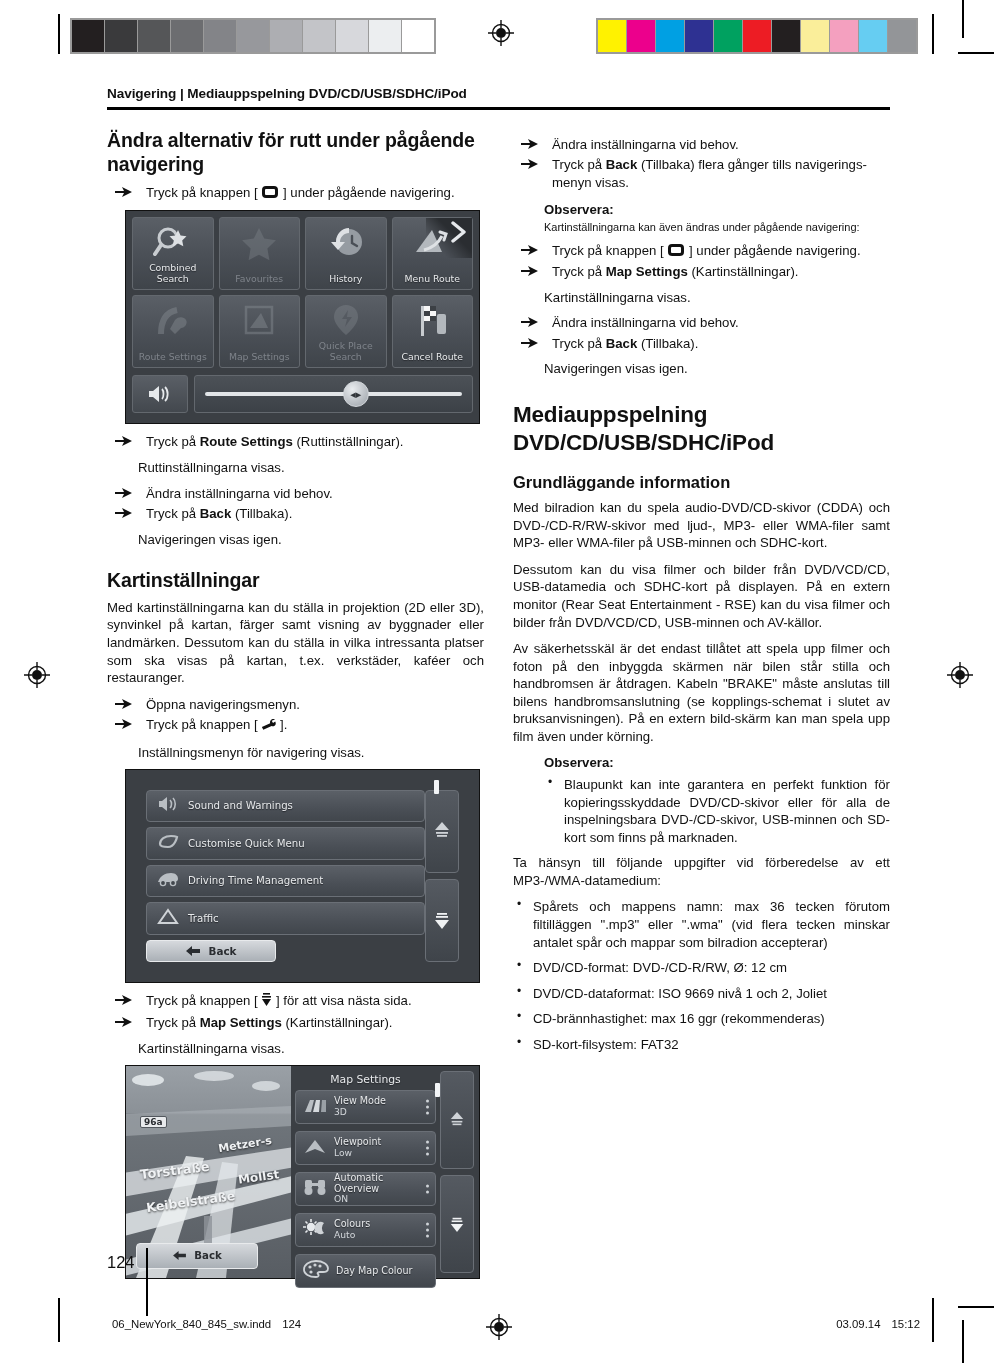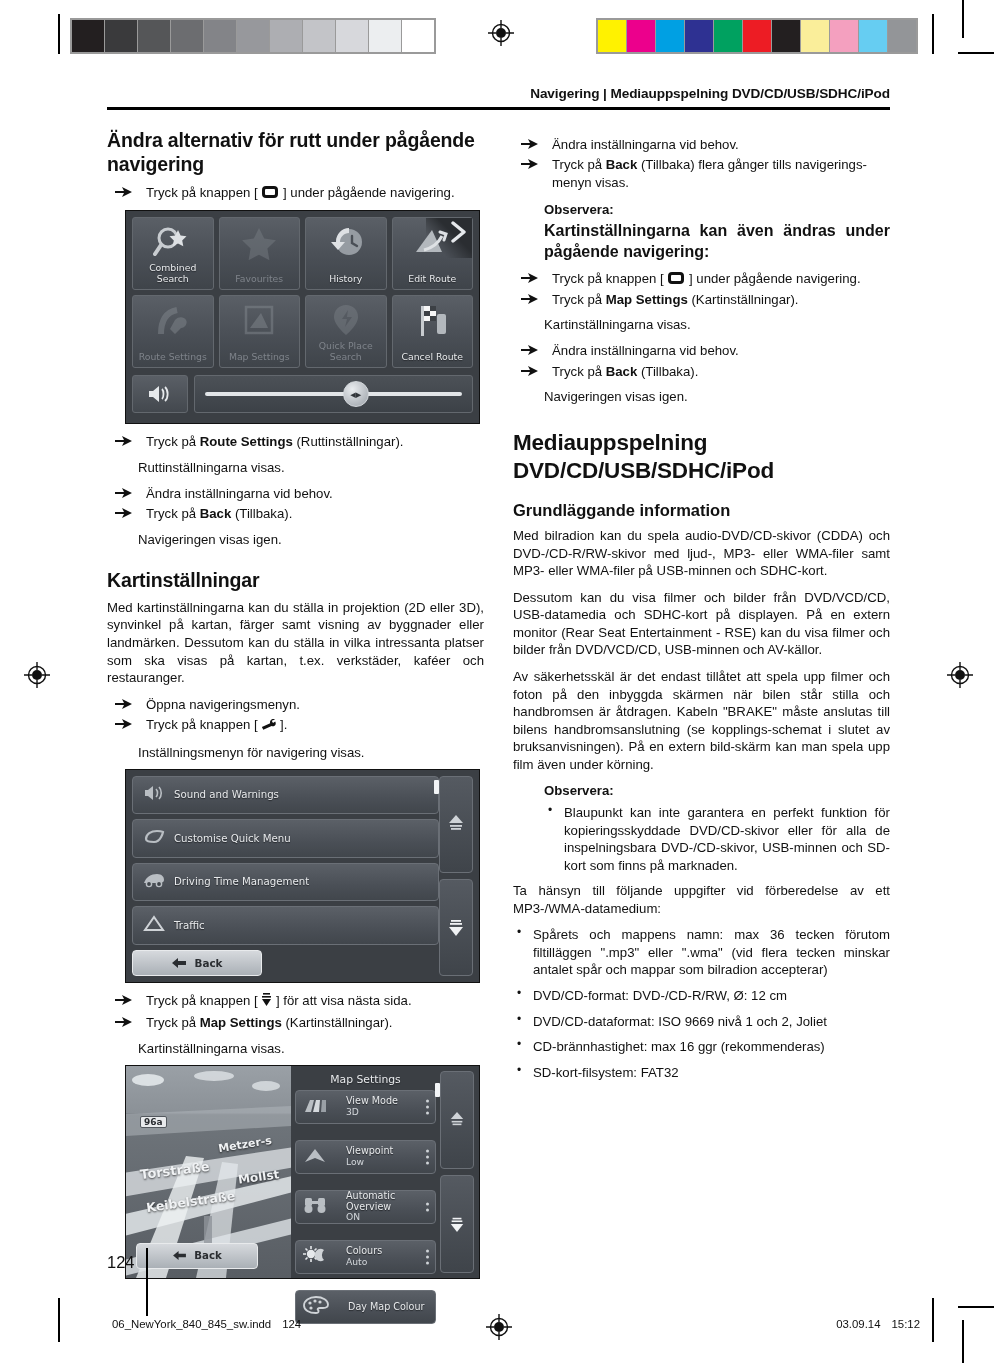--- a/index.html
+++ b/index.html
@@ -20,21 +20,21 @@
   .colorbar{position:absolute;left:596px;top:18px;height:32px;border:2px solid #9a9a9a;display:flex;}
   .colorbar i{display:block;width:28px;height:32px;border-right:1px solid #9a9a9a;}
   .colorbar i:last-child{border-right:none;}
   .reg{position:absolute;width:26px;height:26px;}
   .reg svg{display:block;}
 
   
   #page{position:absolute;left:0;top:0;width:997px;height:1363px;}
   .running-head{
     position:absolute;left:107px;top:86px;width:783px;
-    font-size:13.6px;font-weight:bold;letter-spacing:-0.1px;text-align:right;
+    font-size:13.6px;font-weight:bold;letter-spacing:-0.1px;
   }
   .head-rule{position:absolute;left:107px;top:107px;width:783px;height:2.6px;background:#000;}
 
   .col{position:absolute;top:128px;width:377px;}
   .col-left{left:107px;}
   .col-right{left:513px;}
 
   
   h2.sec{
     font-size:19.5px;font-weight:bold;margin:19px 0 7px 0;line-height:1.24;
@@ -62,21 +62,21 @@
     position:absolute;left:0;top:2px;width:23px;height:15px;
   }
   .cont{
     font-size:13.2px;line-height:1.35;padding-left:31px;margin:0 0 2.5px 0;
   }
   b{font-weight:bold;}
 
   
   .note{padding-left:31px;margin:9px 0 7px 0;}
   .note .note-t{font-size:13.2px;font-weight:bold;line-height:1.35;margin-bottom:1px;}
-  .note p{font-size:16px;line-height:1.33;margin:0 0 3px 0;text-align:justify;hyphens:auto;font-weight:bold;}
+  .note p{font-size:11px;line-height:1.33;margin:0 0 3px 0;text-align:justify;hyphens:auto;}
   ul.dots{list-style:none;margin:4px 0 0 0;padding:0;}
   ul.dots li{
     position:relative;padding-left:20px;font-size:13.2px;line-height:1.33;
     margin-bottom:8px;text-align:justify;hyphens:auto;
   }
   ul.dots li:before{
     content:"\2022";position:absolute;left:4px;top:-1px;font-size:12px;
   }
   ul.dots.flush{margin-left:0;}
 
@@ -131,21 +131,21 @@
   }
   .track{height:4px;flex:1;background:#e2e5e8;border-radius:2px;}
   .knob{
     position:absolute;left:58%;top:50%;transform:translate(-50%,-50%);
     width:24px;height:24px;border-radius:50%;
     background:radial-gradient(circle at 35% 30%,#e9ecef,#9aa0a7);
     border:1px solid #d4d8dc;display:flex;align-items:center;justify-content:center;
     color:#31353a;font-size:11px;
   }
 
-  .shot-list{width:355px;height:214px;padding:6px;display:flex;}
+  .shot-list{width:355px;height:214px;padding:20px;display:flex;}
   .listcol{flex:1;display:flex;flex-direction:column;gap:5px;}
   .row{
     height:40px;border:1px solid #6a6f76;border-radius:4px;
     background:linear-gradient(180deg,#5b6067 0%,#4a4f56 60%,#41464c 100%);
     display:flex;align-items:center;gap:9px;padding:0 10px;box-sizing:border-box;
   }
   .row .rl{color:#e8eaec;font-size:10.2px;text-shadow:0 1px 1px #23262a;}
   .backbtn{
     width:128px;height:25px;border-radius:4px;
     background:linear-gradient(180deg,#d6d9dd,#aab0b6);
@@ -167,22 +167,22 @@
     background:linear-gradient(180deg,#9aa0a6 0%,#8b9197 22%,#6f757b 23%,#585d63 100%);
   }
   .settside{flex:1;padding:5px 5px 5px 4px;display:flex;gap:4px;background:#3b3f44;}
   .mstitle{
     color:#e8eaec;font-size:10.8px;text-align:center;padding:2px 0 4px 0;
     text-shadow:0 1px 1px #23262a;
   }
   .mrow{
     height:34px;border:1px solid #6a6f76;border-radius:4px;
     background:linear-gradient(180deg,#5b6067 0%,#4a4f56 60%,#41464c 100%);
-    display:flex;align-items:center;gap:19px;padding:16px 7px;box-sizing:border-box;
-    margin-bottom:16px;position:relative;
+    display:flex;align-items:center;gap:7px;padding:16px 7px;box-sizing:border-box;
+    margin-bottom:7px;position:relative;
   }
   .mrow .lbl{display:flex;flex-direction:column;justify-content:center;line-height:1.18;}
   .mrow .l1{color:#e8eaec;font-size:9.6px;text-shadow:0 1px 1px #23262a;}
   .mrow .l2{color:#d2d6da;font-size:9.2px;}
   .dots3{position:absolute;right:6px;top:50%;transform:translateY(-50%);
          display:flex;flex-direction:column;gap:3px;}
   .dots3 u{display:block;width:3px;height:3px;border-radius:50%;background:#cfd3d7;}
   .backbtn-map{
     position:absolute;left:10px;bottom:9px;width:120px;height:24px;border-radius:4px;
     background:linear-gradient(180deg,#d6d9dd,#aab0b6);border:1px solid #e8eaec;
@@ -324,21 +324,21 @@
                 <path d="M3 2l11 9-11 9" stroke="#e6e9ec" stroke-width="3.4" fill="none" stroke-linecap="round" stroke-linejoin="round"></path>
               </svg>
           </span>
           <span class="ic">
             <svg width="40" height="36" viewBox="0 0 40 36">
               <path d="M4 28 L20 6 L30 28 Z" fill="#b9bec3"></path>
               <path d="M12 26c8-2 14-6 18-14" stroke="#e6e9ec" stroke-width="3" fill="none"></path>
               <path d="M28 8l6 2-2 6" stroke="#e6e9ec" stroke-width="3" fill="none" stroke-linecap="round"></path>
             </svg>
           </span>
-          <span class="tl">Edit Route</span>
+          <span class="tl">Menu Route</span>
         </div>
 
         <div class="tile dim">
           <span class="ic">
             <svg width="40" height="36" viewBox="0 0 40 36">
               <path d="M8 32c0-14 6-22 16-24" stroke="#8b9197" stroke-width="6" fill="none"></path>
               <path d="M22 18c4-4 9-3 11 0s-1 8-5 8l-6 6-5-5z" fill="#8b9197"></path>
             </svg>
           </span>
           <span class="tl">Route Settings</span>

